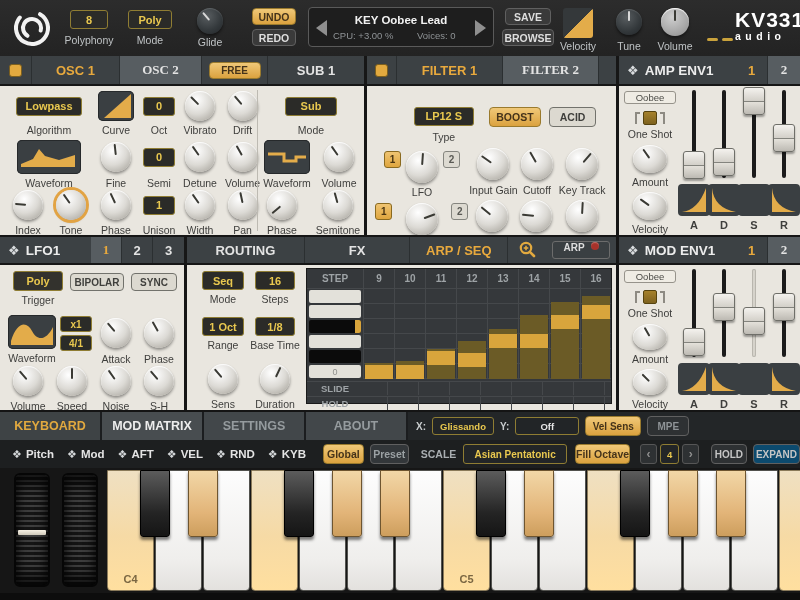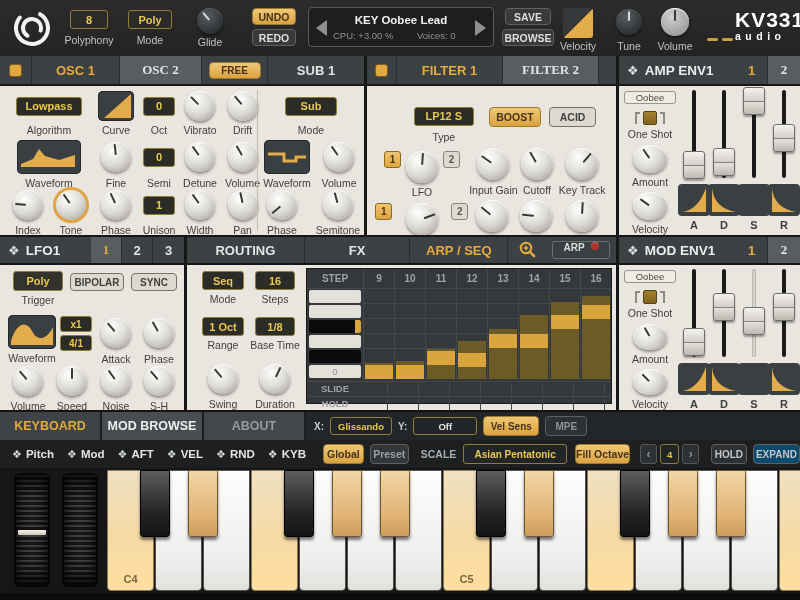--- a/index.html
+++ b/index.html
@@ -724,21 +724,21 @@
             <div class="lbl">Base Time</div>
           </div>
         </div>
         <div style="display:flex;height:48px">
           <div class="col" style="width:52px">
             <div class="ctl" style="height:32px">
                 <div class="knob k30" style="--a:-40deg">
                   <i></i>
                 </div>
               </div>
-            <div class="lbl">Swing</div>
+            <div class="lbl">Sens</div>
           </div>
           <div class="col" style="width:52px">
             <div class="ctl" style="height:32px">
                 <div class="knob k30" style="--a:25deg">
                   <i></i>
                 </div>
               </div>
             <div class="lbl">Duration</div>
           </div>
         </div>
@@ -903,21 +903,22 @@
               </div>
               <div class="slbl">R</div>
             </div>
           </div>
       </div>
     </div>
   </div>
 
   <div class="botbar">
     <div class="btab" style="background:#3E4345;color:#E2A93F">KEYBOARD</div>
-    <div class="btab" style="background:#484D50;color:#EDEDED">MOD BROWSE</div>
+    <div class="btab" style="background:#484D50;color:#EDEDED">MOD MATRIX</div>
+    <div class="btab" style="background:#42474A;color:#959B9E">SETTINGS</div>
     <div class="btab" style="background:#42474A;color:#959B9E">ABOUT</div>
     <div class="xyzone">
       <span class="xy-lbl">X:</span>
       <div class="xy-box" style="width:62px;color:#E9C84F">Glissando</div>
       <span class="xy-lbl">Y:</span>
       <div class="xy-box" style="width:64px;color:#E6E6E6">Off</div>
       <button class="bgold" style="width:56px;height:20px;font-size:10px">Vel Sens</button>
       <button class="bdark" style="width:42px;height:20px;color:#8F9497;background:#2E3133;font-size:10px">MPE</button>
     </div>
   </div>

